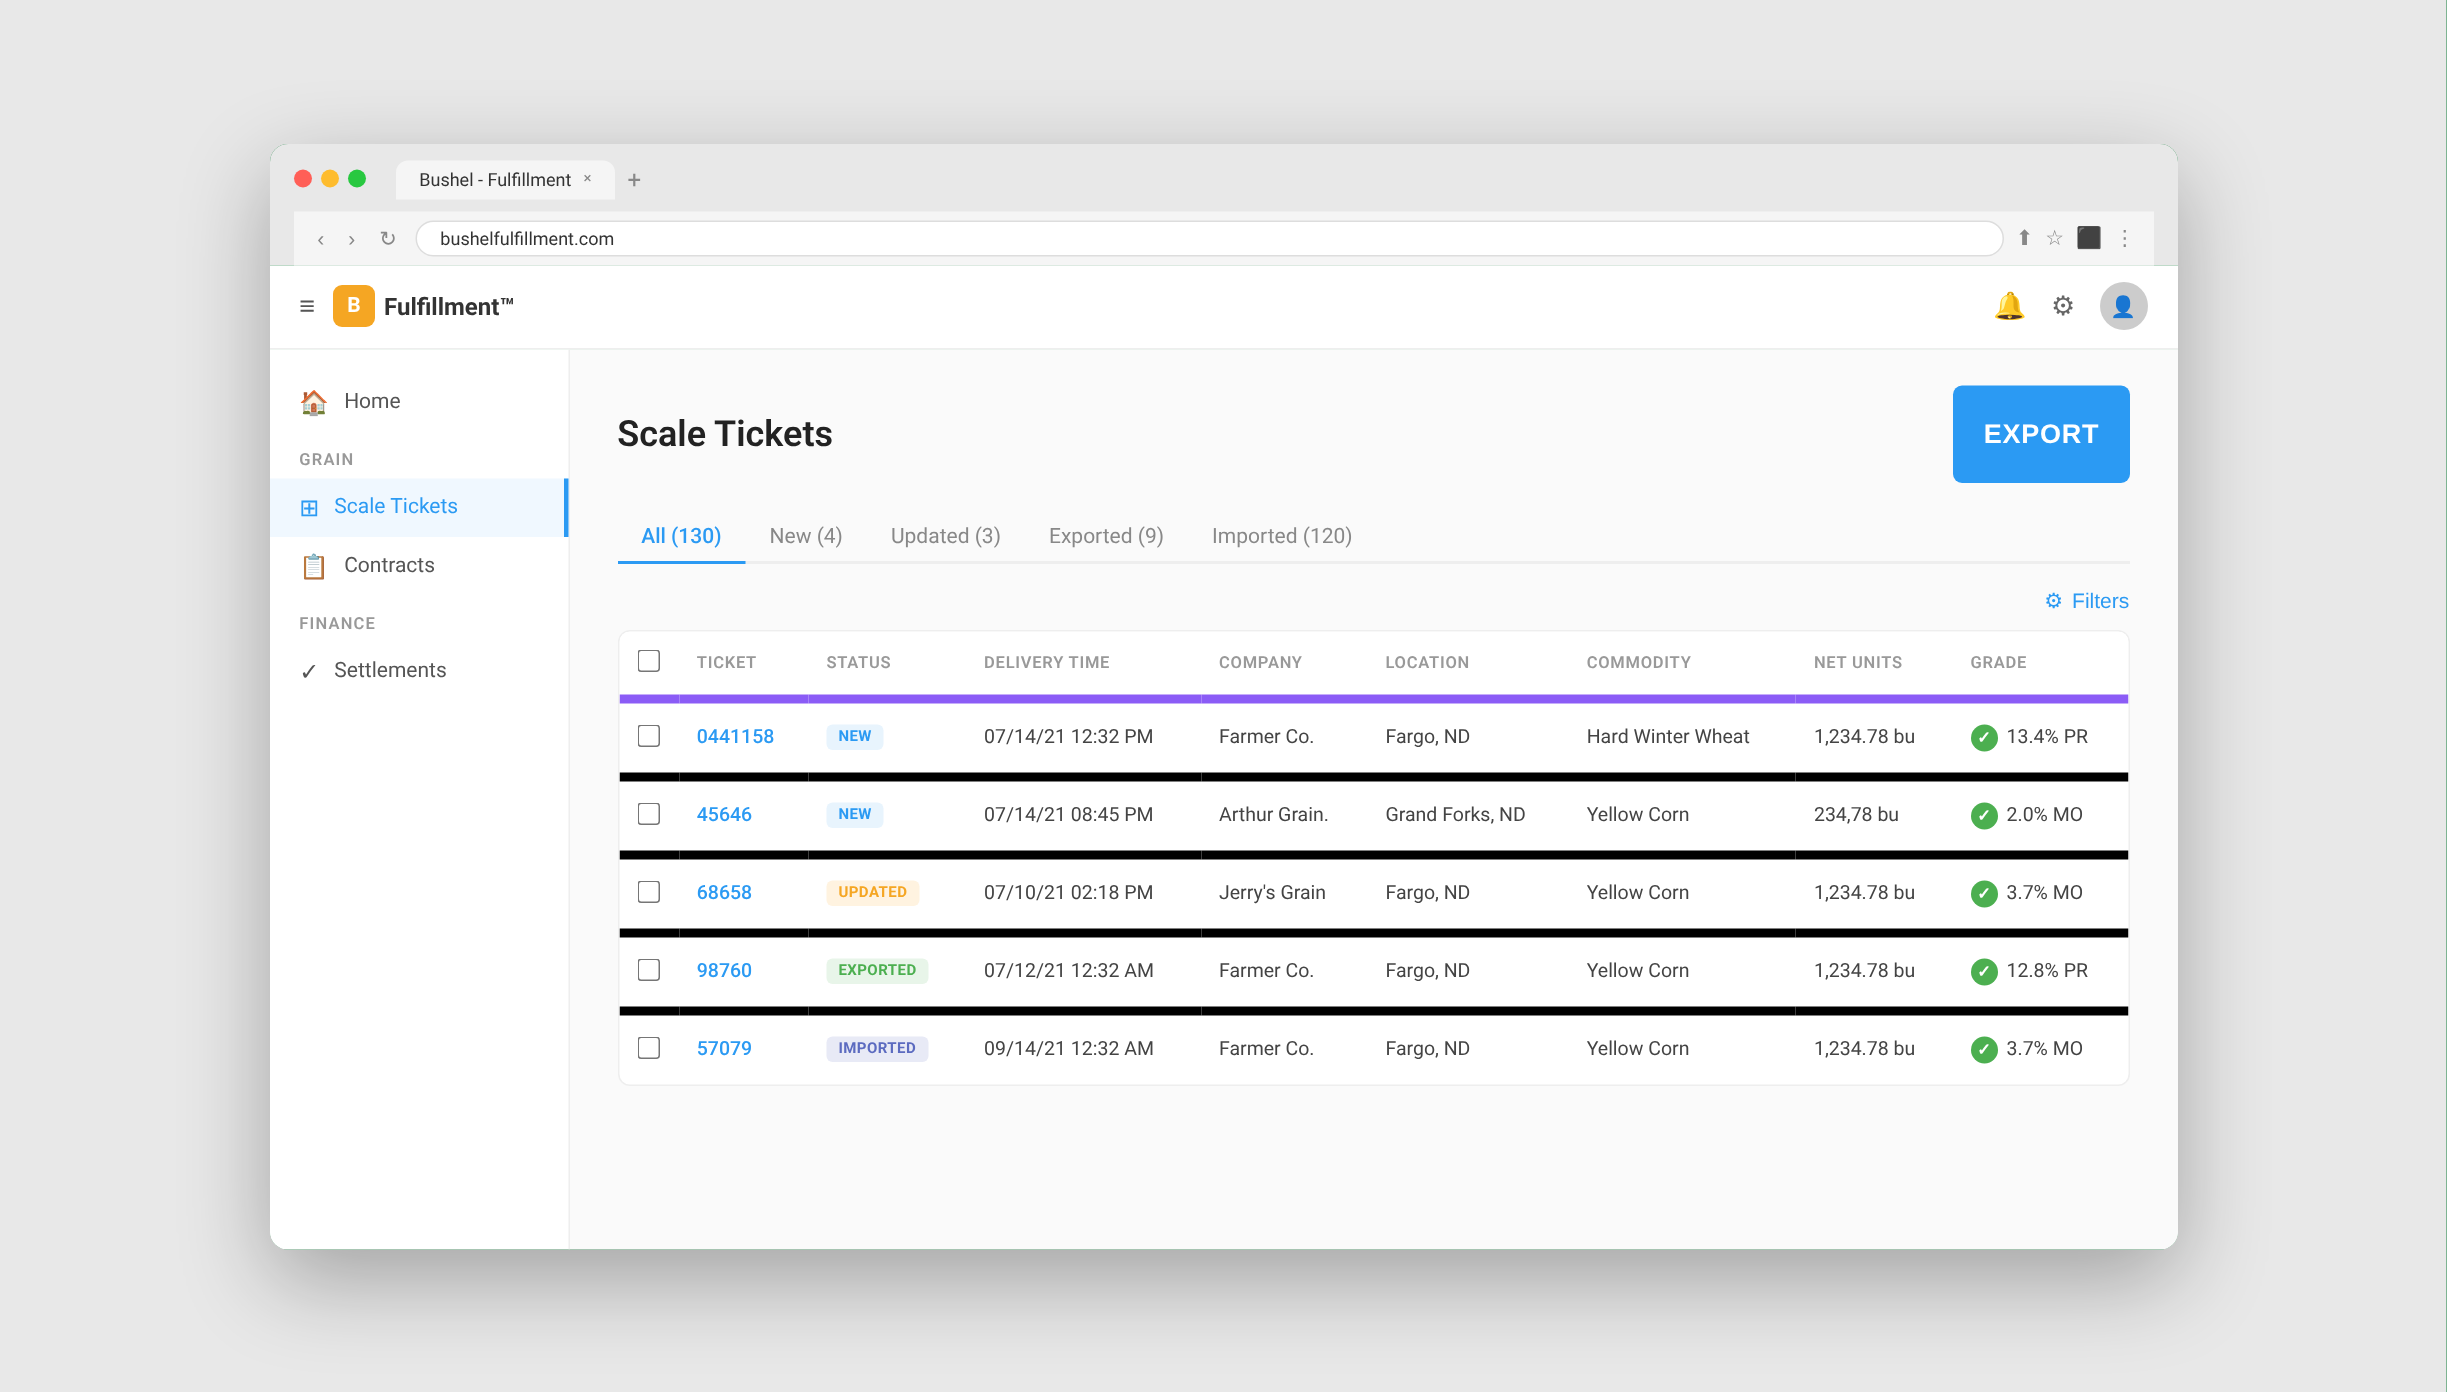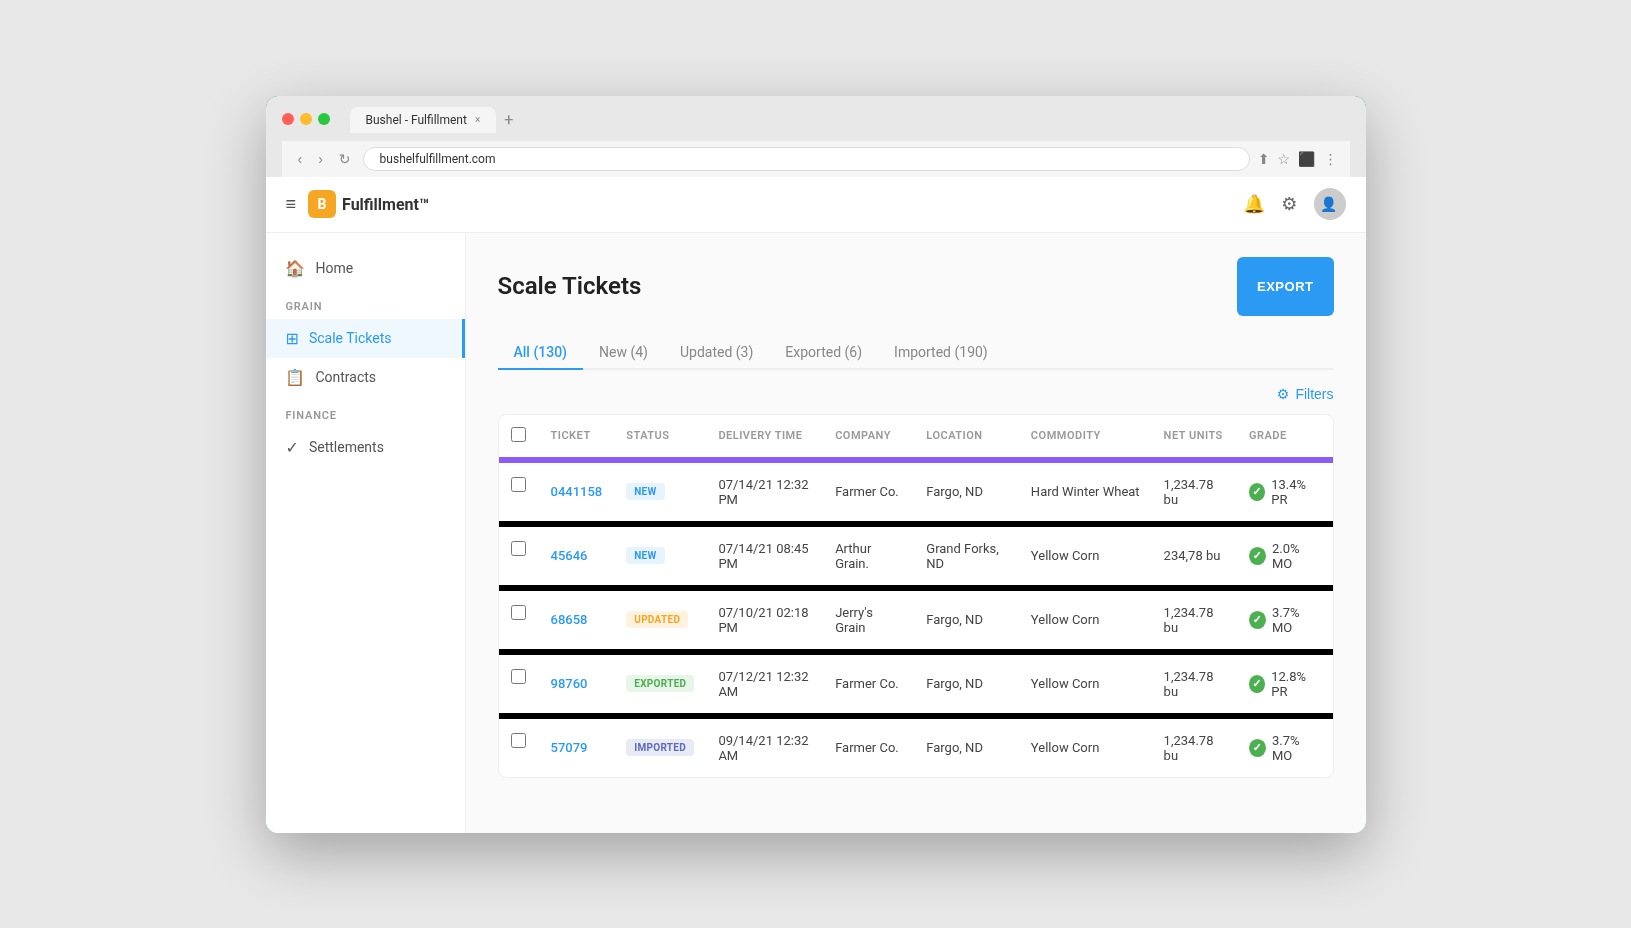--- a/index.html
+++ b/index.html
@@ -6,21 +6,21 @@
     body {
       font-family: -apple-system, BlinkMacSystemFont, 'Segoe UI', Roboto, sans-serif;
       background: #e8e8e8;
       display: flex;
       justify-content: center;
       align-items: center;
       min-height: 100vh;
       padding: 20px;
     }
     .browser-frame {
-      width: 1100px;
+      width: 1272px;
       background: #15803d;
       border-radius: 12px;
       box-shadow: 0 20px 60px rgba(0,0,0,0.3);
       overflow: hidden;
     }
     .browser-chrome {
       background: #e8e8e8;
       padding: 10px 16px 0;
     }
     .browser-controls {
@@ -217,21 +217,21 @@
       font-size: 24px;
       font-weight: 600;
       color: #222;
     }
     .export-btn {
       background: #2b9af3;
       color: white;
       border: none;
       border-radius: 6px;
       padding: 22px 20px;
-      font-size: 13px;
+      font-size: 18px;
       font-weight: 600;
       letter-spacing: 0.5px;
       cursor: pointer;
     }
     .tabs-row {
       display: flex;
       align-items: center;
       gap: 0;
       border-bottom: 2px solid #eee;
       margin-bottom: 16px;
@@ -439,22 +439,22 @@
       <div class="main-content">
         <div class="page-header">
           <h1 class="page-title">Scale Tickets</h1>
           <button class="export-btn">EXPORT</button>
         </div>
 
         <div class="tabs-row" id="tabs-container">
             <div class="tab active">All (130)</div>
             <div class="tab">New (4)</div>
             <div class="tab">Updated (3)</div>
-            <div class="tab">Exported (6)</div>
-            <div class="tab">Imported (190)</div>
+            <div class="tab">Exported (9)</div>
+            <div class="tab">Imported (120)</div>
           </div>
 
         <div class="filters-row">
           <button class="filters-btn">
             <span>⚙</span>
             <span>Filters</span>
           </button>
         </div>
 
         <div class="table-container">

